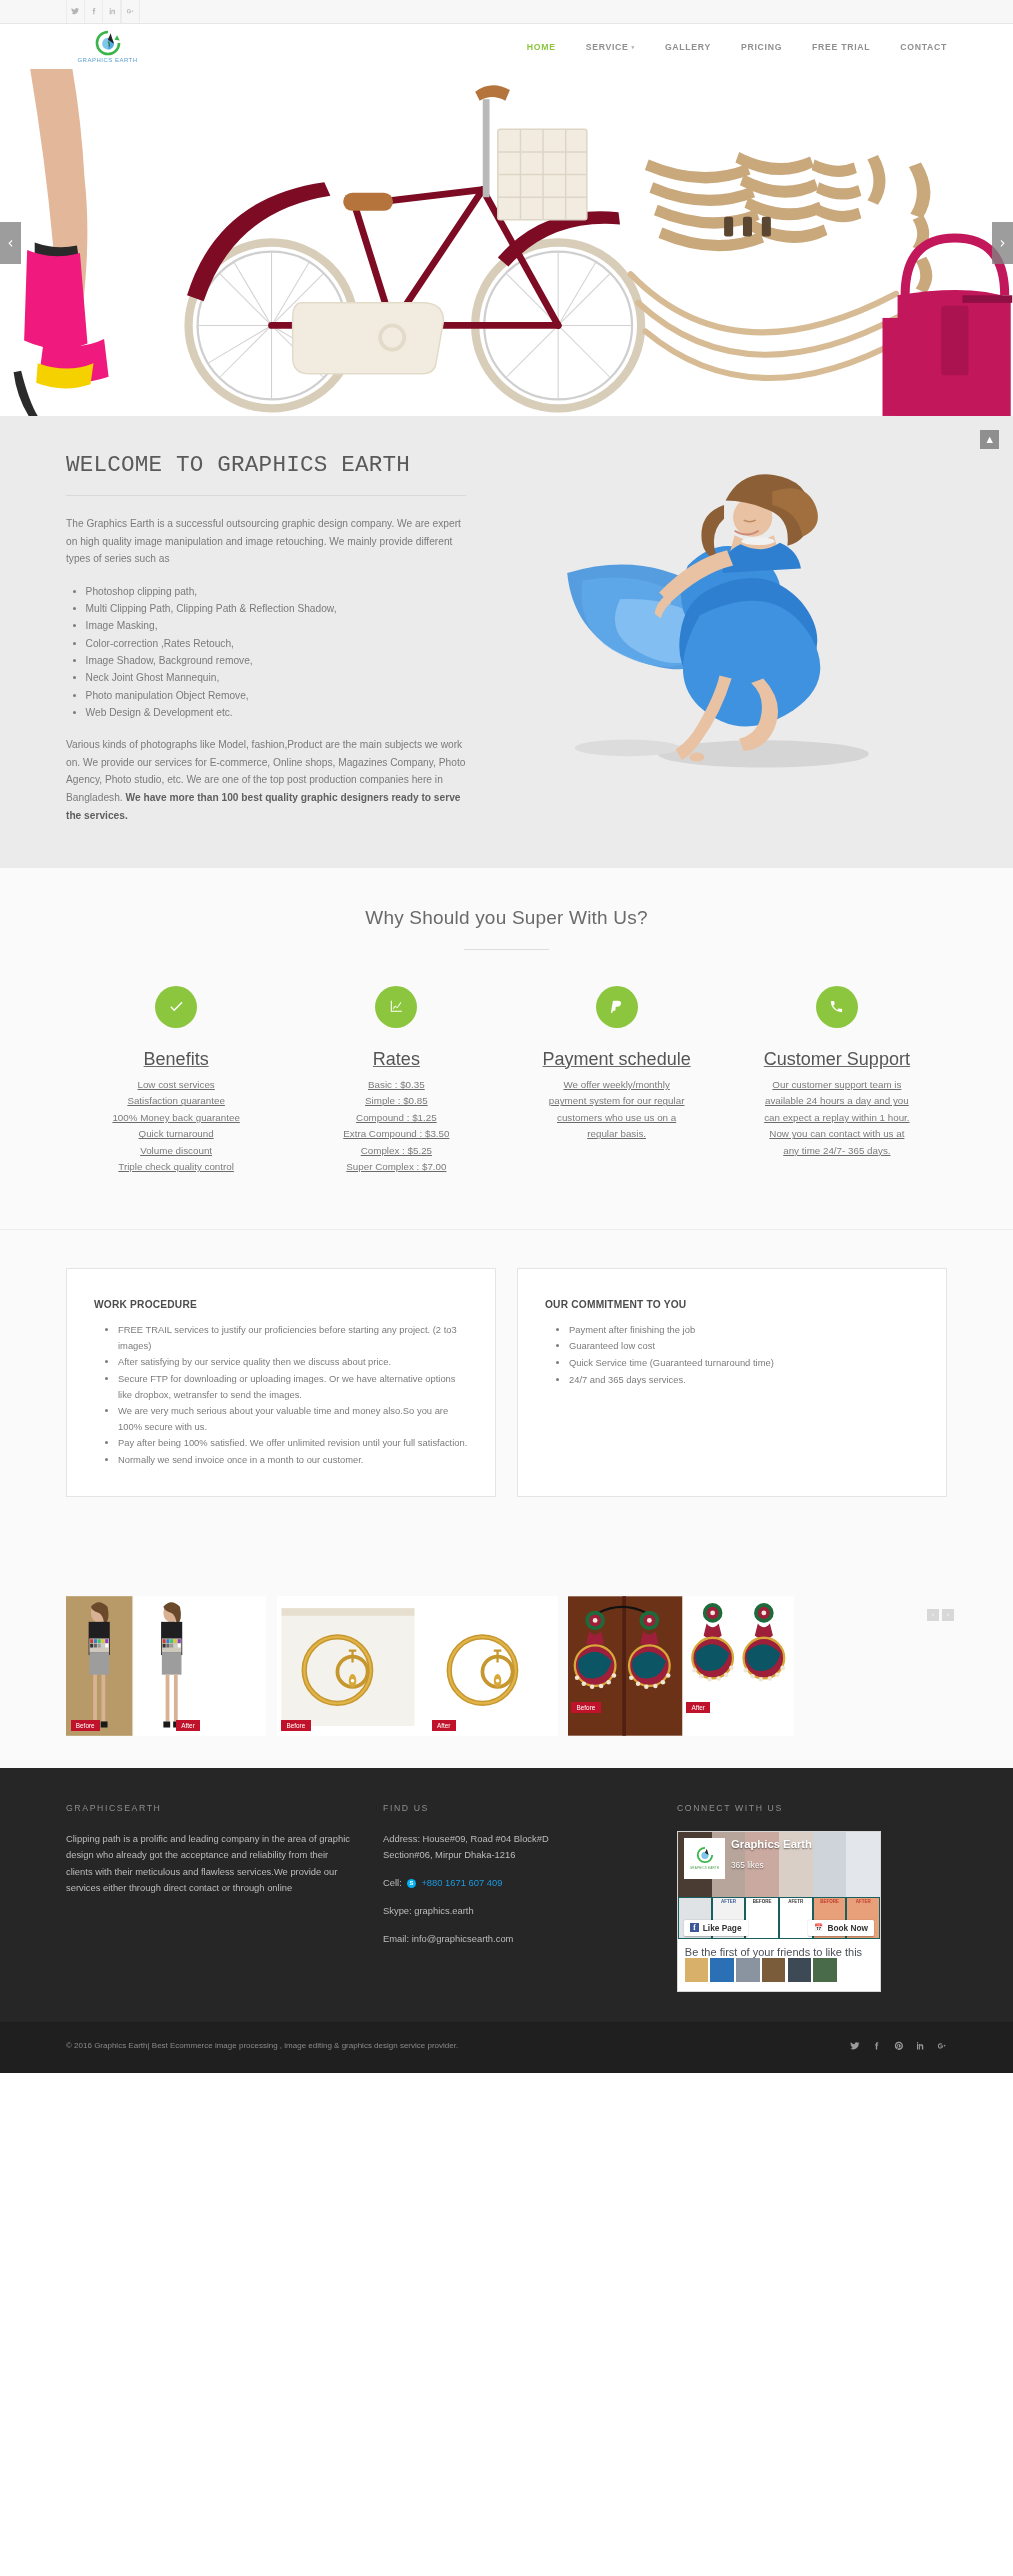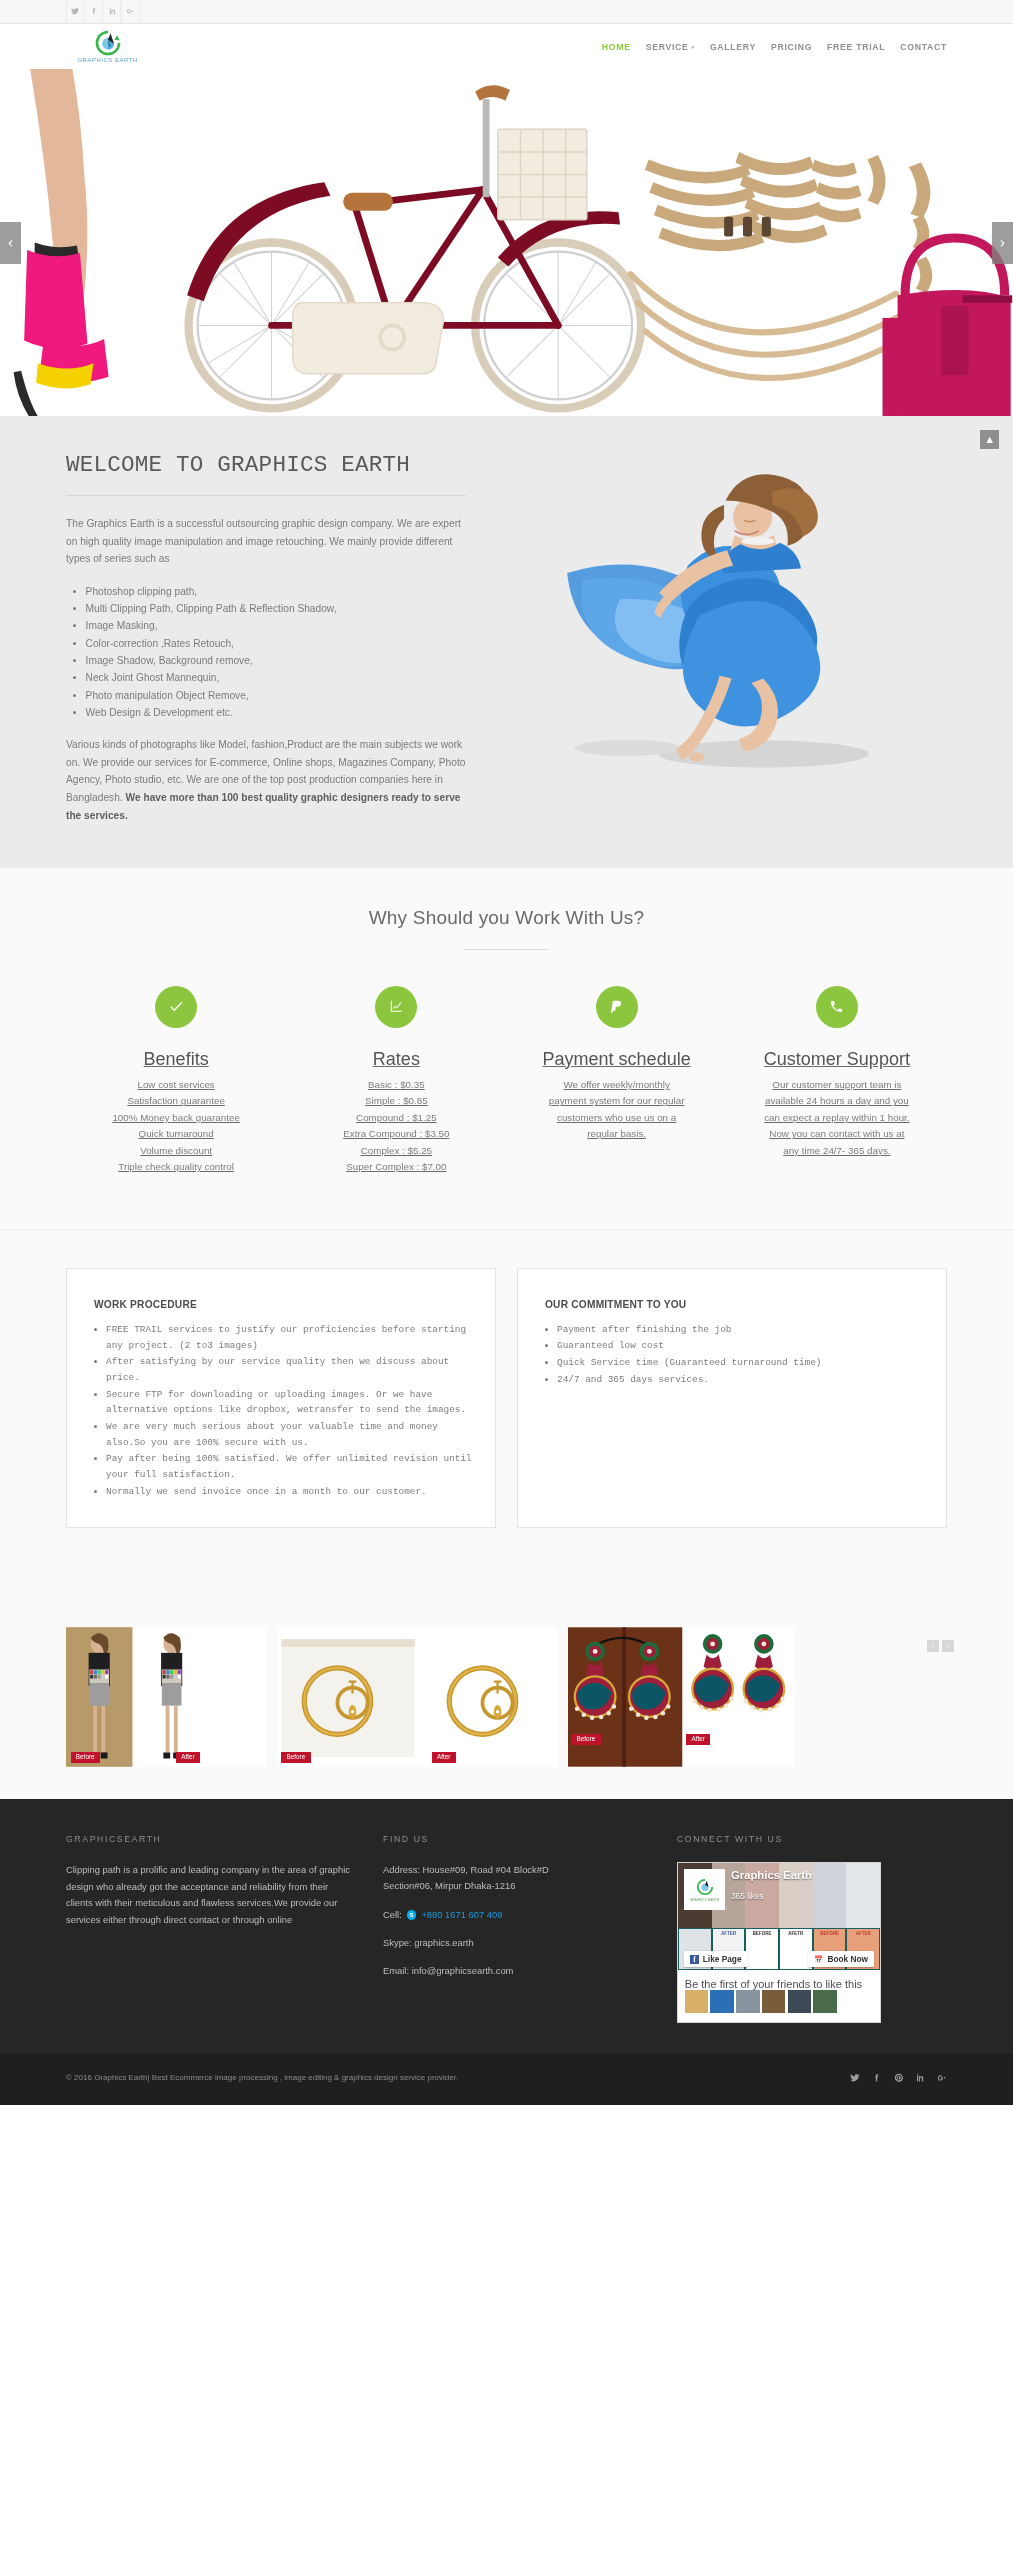--- a/index.html
+++ b/index.html
@@ -48,21 +48,21 @@
   .logo-mark { width: 26px; height: 26px; position: relative; }
   .logo-text {
     font-size: 6px; letter-spacing: 0.5px; color: #5a9fd4;
     font-family: "Liberation Sans", sans-serif; margin-top: 1.5px;
   }
   .nav {
     margin-left: auto;
     margin-right: 66px;
     display: flex;
     align-items: center;
-    gap: 15px;
+    gap: 30px;
   }
   .nav a {
     font-size: 8.7px;
     letter-spacing: 0.7px;
     color: #8f8f8f;
     text-decoration: none;
     font-weight: bold;
     font-family: "Liberation Sans", sans-serif;
     display: flex; align-items: center; gap: 3px;
     cursor: pointer;
@@ -176,21 +176,21 @@
     padding: 30px 23px 27px 27px;
   }
   .card h4 {
     font-size: 10.2px;
     font-weight: bold;
     color: #4c4c4c;
     letter-spacing: 0.2px;
     margin-bottom: 12px;
     font-family: "Liberation Sans", sans-serif;
   }
-  .card ul { margin-left: 12px; font-family: Liberation Mono, monospace; }
+  .card ul { margin-left: 24px; }
   .card li { font-size: 9.4px; line-height: 1.68; color: #7c7c7c; margin-bottom: 0.8px; }
 
   
   .offshore { background: #fafafa; padding: 26px 0 32px 0; position: relative; }
   .gal-nav {
     position: absolute;
     right: 59px; top: 71px;
     display: flex; gap: 3px;
     z-index: 3;
   }
@@ -520,21 +520,21 @@
         <ellipse cx="212" cy="404" rx="10" ry="6" fill="#e8c2a2"></ellipse>
         <path d="M274 90 q8 4 16 0" stroke="#c08a60" stroke-width="2" fill="none"></path>
         <path d="M262 104 q16 10 32 0" stroke="#d08a7a" stroke-width="2.5" fill="none"></path>
         <ellipse cx="293" cy="118" rx="22" ry="5" fill="#f2f2f2"></ellipse>
       </svg>
     </div>
     <div class="scroll-top">▲</div>
   </div>
 
   <div class="why">
-    <div class="sec-title">Why Should you Work With Us?</div>
+    <div class="sec-title">Why Should you Super With Us?</div>
     <div class="sec-divider"></div>
     <div class="feature-row">
 
       <div class="feature">
         <div class="circ">
           <svg width="16.6" height="16.6" viewBox="0 0 24 24">
               <path d="M9 16.2 4.8 12l-1.4 1.4L9 19 21 7l-1.4-1.4z" fill="#fff"></path>
             </svg>
         </div>
         <h3>Benefits</h3>

